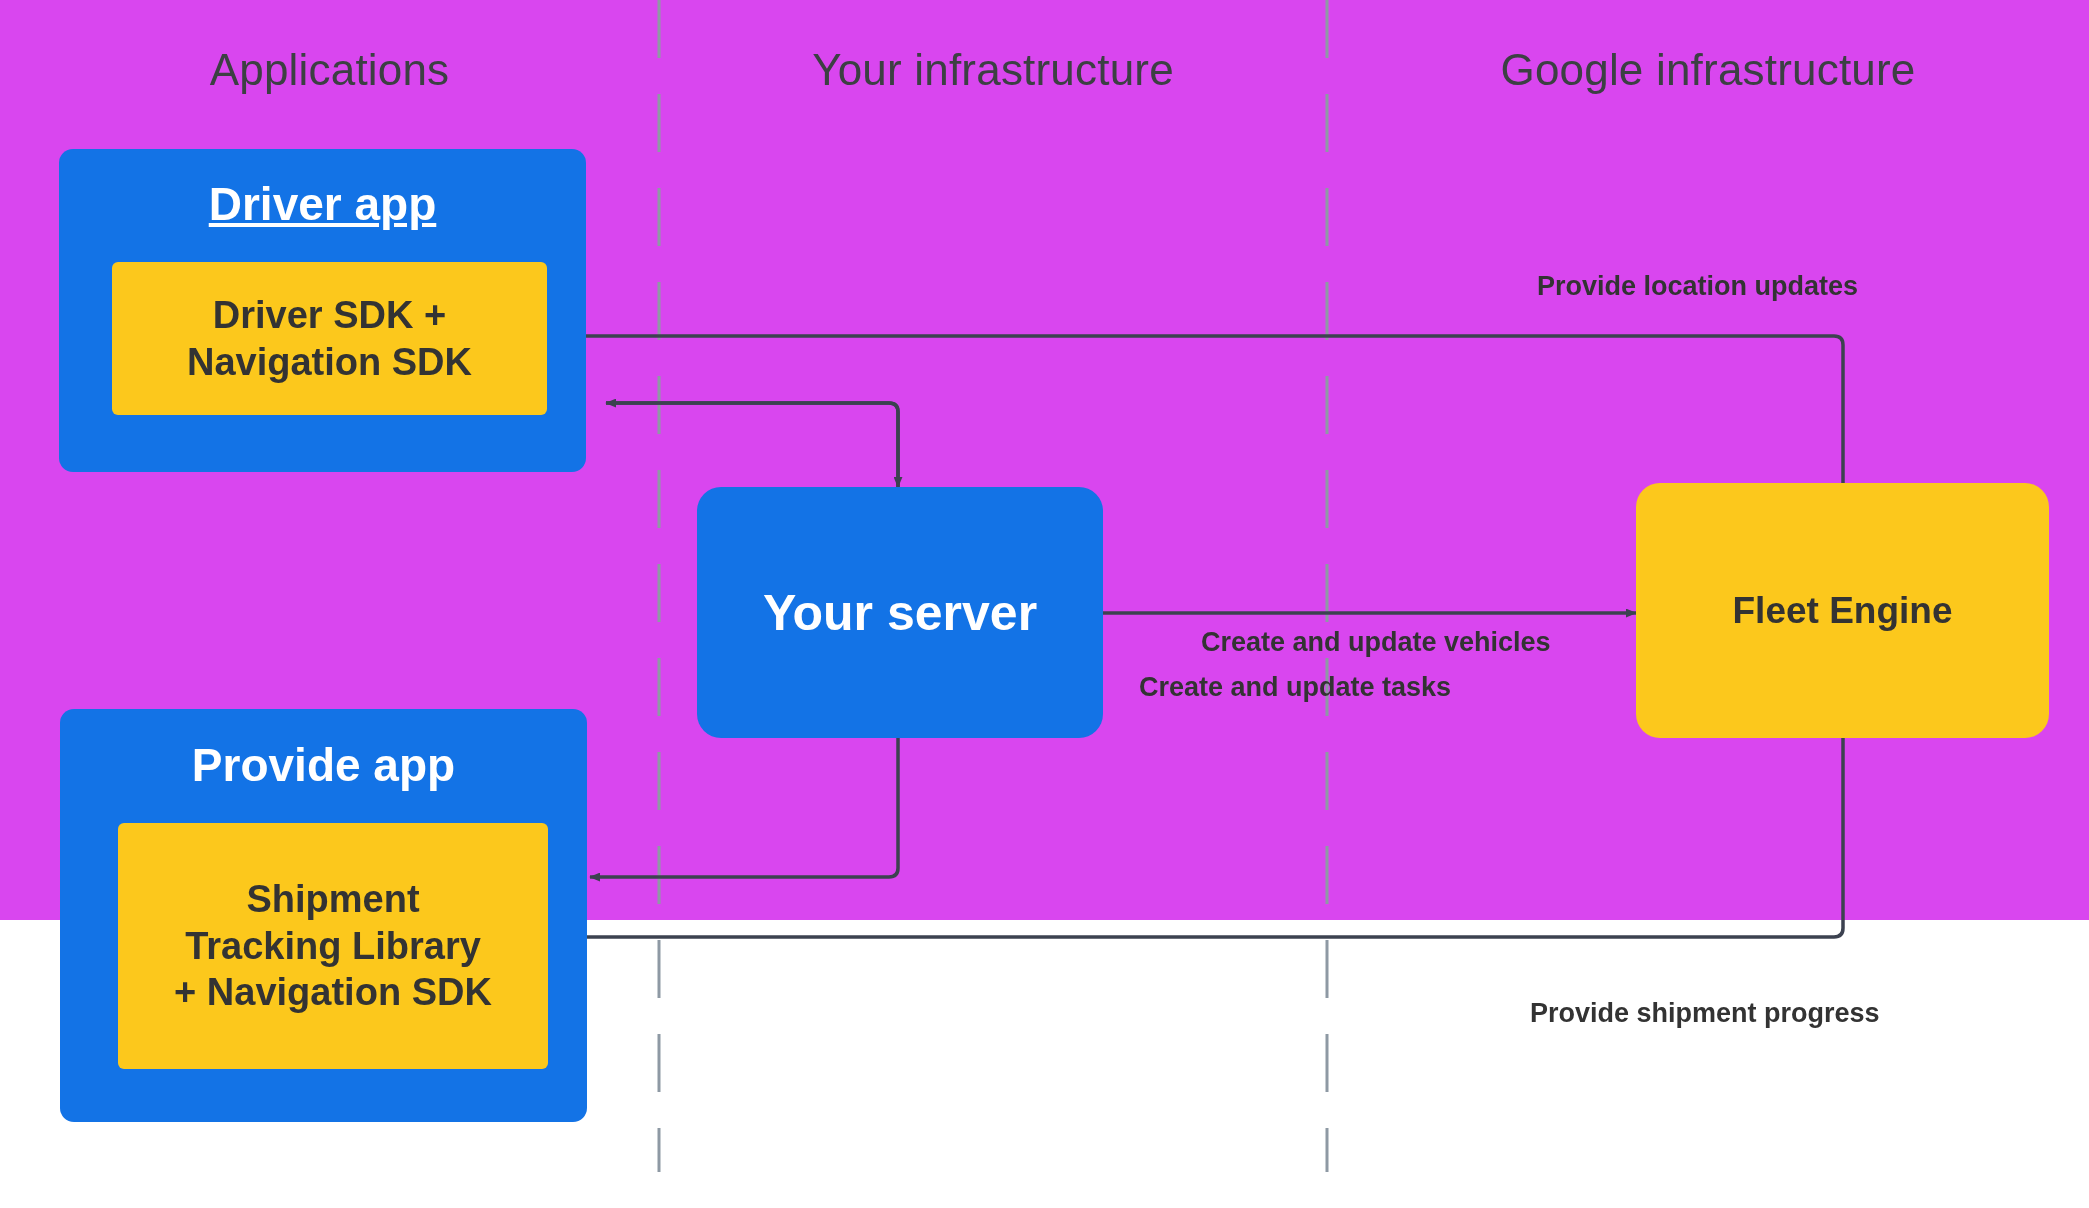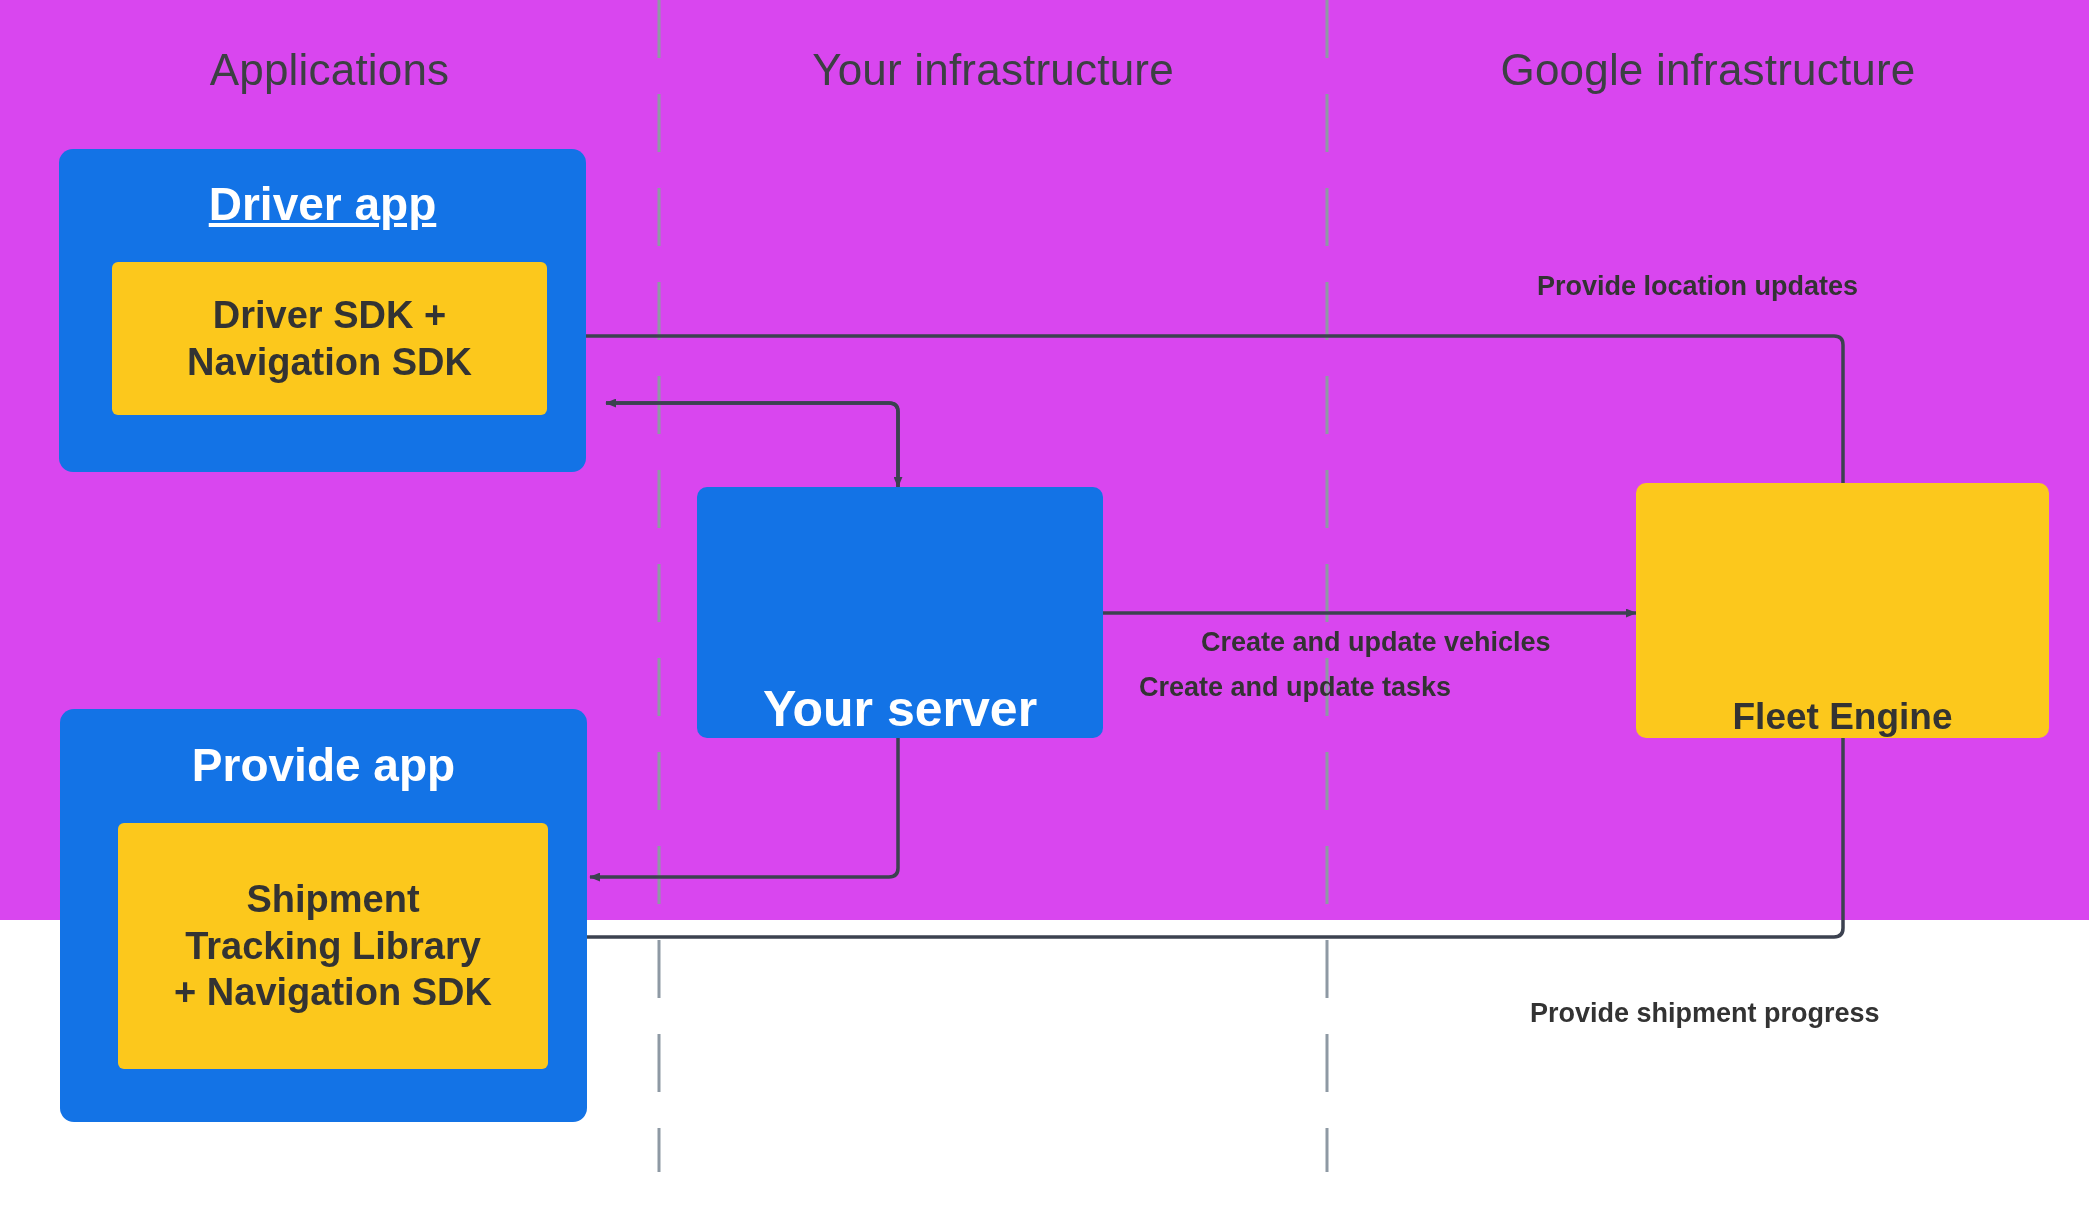--- a/index.html
+++ b/index.html
@@ -79,23 +79,23 @@
   }
   .engine-label {
     font-size: 37px;
     font-weight: 700;
     color: #333333;
     white-space: nowrap;
   }
   .center-box {
     position: absolute;
     box-sizing: border-box;
-    border-radius: 10px;
+    border-radius: 24px;
     display: flex;
-    align-items: flex-end;
+    align-items: center;
     justify-content: center;
   }
   .edge-label {
     position: absolute;
     font-size: 27px;
     font-weight: 700;
     color: #333333;
     line-height: 1.25;
     white-space: nowrap;
   }

